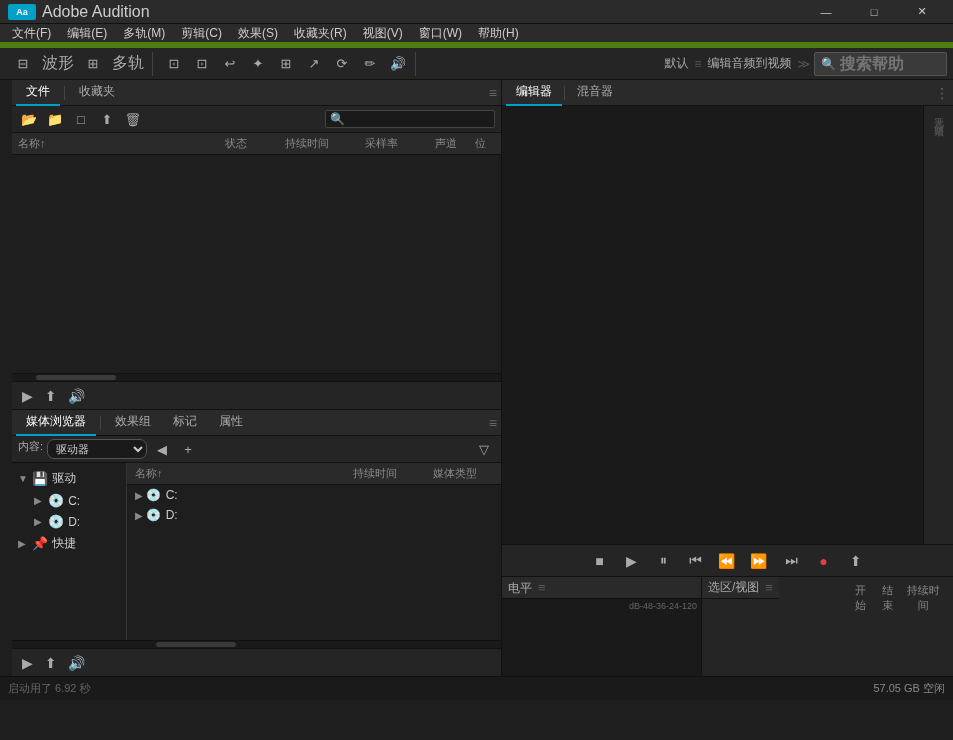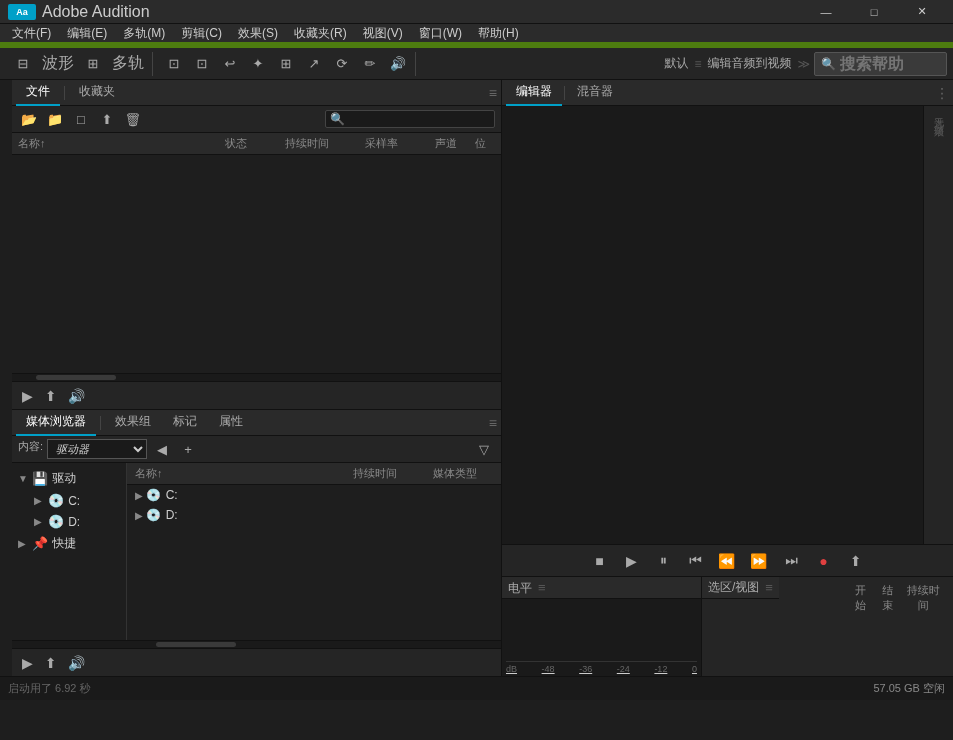--- a/index.html
+++ b/index.html
@@ -288,23 +288,22 @@
       background: #252525;
       border-bottom: 1px solid #111;
     }
     .media-label { color: #aaa; font-size: 11px; }
     .media-select {
       background: #1a1a1a;
       border: 1px solid #555;
       color: #ccc;
       font-size: 11px;
       padding: 1px 4px;
-      border-radius: 0;
+      border-radius: 7px;
       width: 100px;
-      font-style: italic;
     }
     .media-nav-btn {
       width: 22px; height: 20px;
       background: transparent; border: none;
       color: #aaa; font-size: 13px;
       cursor: pointer; border-radius: 2px;
       display: flex; align-items: center; justify-content: center;
     }
     .media-filter-btn {
       margin-left: auto;
@@ -706,21 +705,21 @@
       <button class="transport-btn">⬆</button>
     </div>
 
     <div id="bottom-panels" style="display:flex; height:100px; border-top:1px solid #111;">
 
       <div id="level-panel" style="width:200px; background:#252525; border-right:1px solid #111; display:flex; flex-direction:column;">
         <div class="level-header">
           <span>电平</span>
           <span style="margin-left:6px; color:#555; font-size:13px;">≡</span>
         </div>
-        <div style="flex:1; background:#1a1a1a; display:flex; flex-direction:column;text-decoration:underline;">
+        <div style="flex:1; background:#1a1a1a; display:flex; flex-direction:row;">
           <div style="flex:1; display:flex; align-items:flex-end; padding:4px;">
             
           </div>
           <div style="height:1px; background:#333; margin:0 4px;"></div>
           <div style="display:flex; justify-content:space-between; padding:2px 4px; font-size:9px; color:#666;">
             <span>dB</span>
             <span>-48</span>
             <span>-36</span>
             <span>-24</span>
             <span>-12</span>

